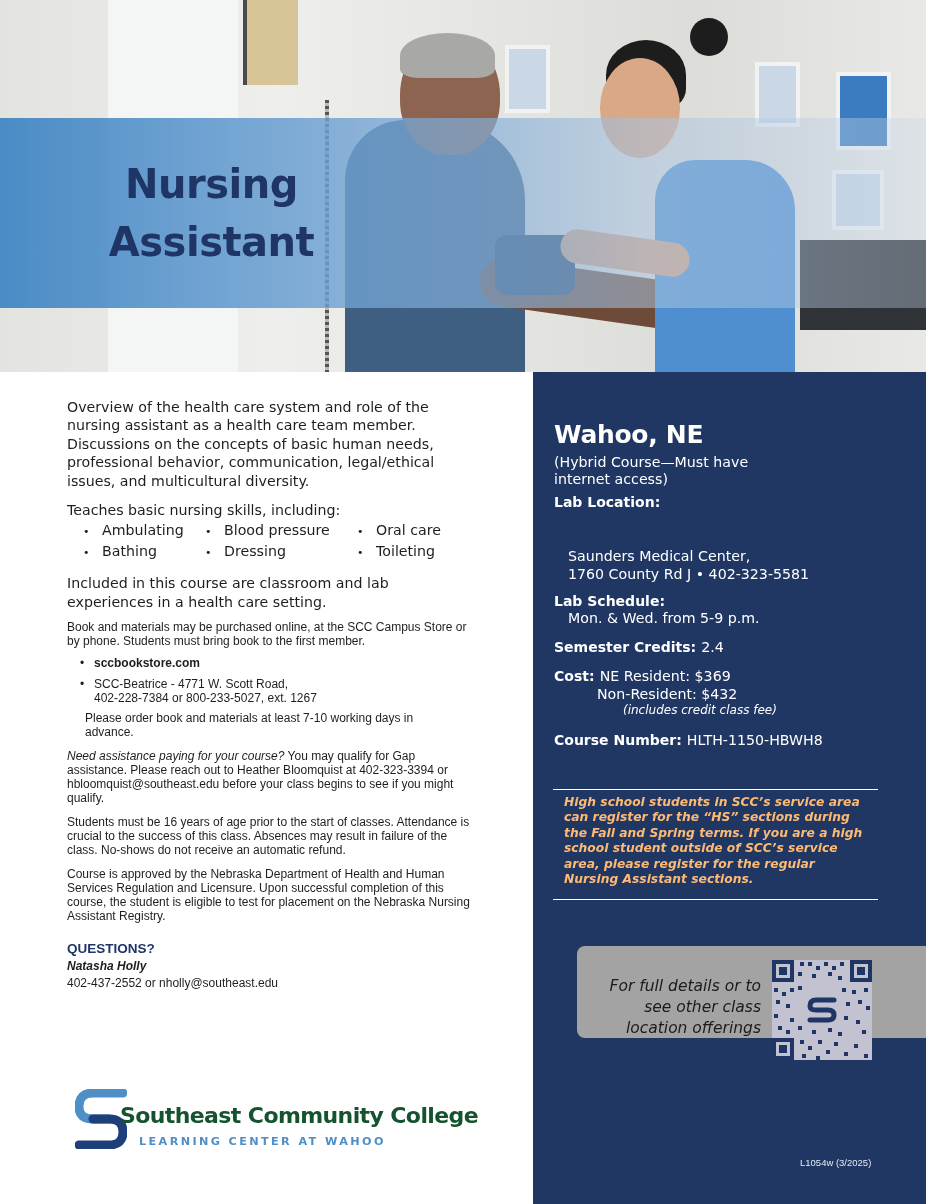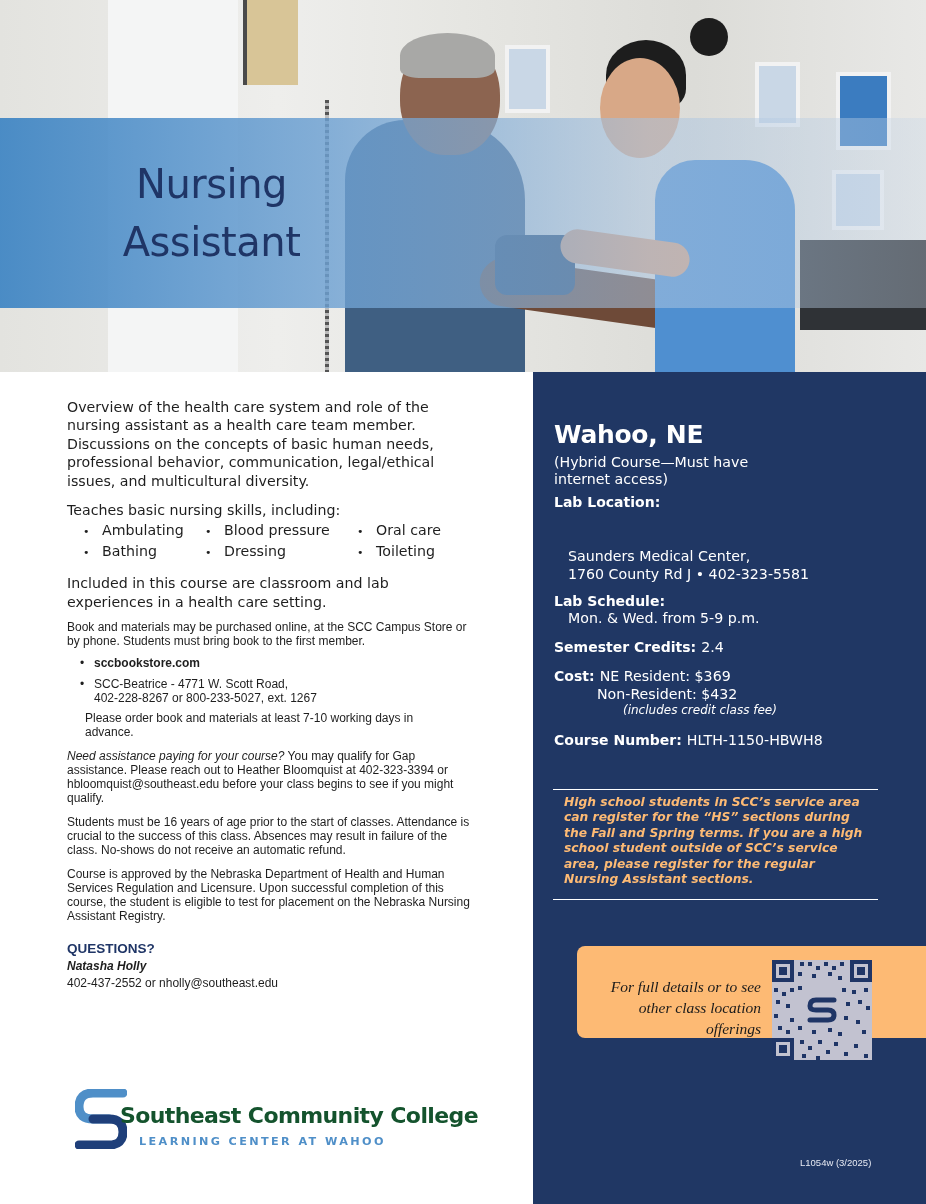--- a/index.html
+++ b/index.html
@@ -26,21 +26,21 @@
   .hero .nurse-hair { position:absolute; left:606px; top:40px; width:80px; height:70px; border-radius:50% 50% 30% 40%; background:#1d1d1d; }
   .hero .nurse-bun { position:absolute; left:690px; top:18px; width:38px; height:38px; border-radius:50%; background:#1d1d1d; }
   .hero .nurse-arm { position:absolute; left:560px; top:236px; width:130px; height:34px; border-radius:17px; background:#d4a07f; transform:rotate(8deg); }
 
   .title-band {
     position: absolute; left: 0; top: 118px; width: 926px; height: 190px;
     background: linear-gradient(90deg, rgba(66,135,196,0.95) 0%, rgba(108,160,210,0.82) 35%, rgba(170,196,224,0.55) 70%, rgba(200,215,232,0.35) 100%);
   }
   .page-title {
     position: absolute; left: 104px; top: 155px; width: 215px;
-    font-family: "DejaVu Sans", sans-serif; font-weight: normal; font-size: 40px; line-height: 58px;
+    font-family: "DejaVu Sans", sans-serif; font-weight: bold; font-size: 40px; line-height: 58px;
     color: #1f3566; text-align: center; letter-spacing: -0.5px;
   }
 
   
   .left { position: absolute; left: 67px; top: 398px; width: 410px; }
   .p-lg { font-size: 14.2px; line-height: 18.4px; color: #1e1e1e; }
   .p-sm { font-family: "Liberation Sans", sans-serif; font-size: 12px; line-height: 14px; color: #1e1e1e; }
   .skills { display: grid; grid-template-columns: 122px 152px 120px; margin: 2px 0 8px 16px; }
   .skills .sk { font-size: 14.2px; line-height: 18.4px; white-space: nowrap; }
   .skills .sk::before { content: "•"; display: inline-block; width: 19px; font-size: 11px; }
@@ -66,21 +66,21 @@
   .indent { padding-left: 14px; }
   .row { margin-top: 10px; }
   .hs-note {
     position: absolute; left: 20px; top: 417px; width: 325px;
     border-top: 1.5px solid #ffffff; border-bottom: 1.5px solid #ffffff;
     padding: 5px 10px 12px 11px;
     font-style: italic; font-weight: bold; font-size: 12.3px; line-height: 15.4px; color: #fdba74;
   }
   .qr-card {
     position: absolute; left: 44px; top: 574px; width: 349px; height: 92px;
-    background: #fdba74; border-radius: 8px 0 0 8px; font-family: Liberation Serif, serif;
+    background: #a3a3a3; border-radius: 8px 0 0 8px;
   }
   .qr-text { position: absolute; left: 24px; top: 30px; width: 160px; text-align: right;
     font-style: italic; font-size: 15.5px; line-height: 21px; color: #1b1b1b; }
   .qr-code { position: absolute; left: 195px; top: 14px; width: 100px; height: 100px; }
   .doc-code { position: absolute; left: 267px; top: 785px; font-family: "Liberation Sans", sans-serif; font-size: 9.5px; color: #e6e9f2; }
 </style>
 </head>
 <body>
 
 <div class="hero" role="img" aria-label="Nurse taking a patient's blood pressure">
@@ -119,21 +119,21 @@
     <span class="sk">Bathing</span>
     <span class="sk">Dressing</span>
     <span class="sk">Toileting</span>
   </div>
   <p class="p-lg" style="margin-top:12px;">Included in this course are classroom and lab experiences in a health care setting.</p>
 
   <p class="p-sm" style="margin-top:9px;">Book and materials may be purchased online, at the SCC Campus Store or by phone. Students must bring book to the first member.</p>
   <ul class="blist p-sm">
     <li><b>sccbookstore.com</b></li>
     <li>
-      <span>SCC-Beatrice - 4771 W. Scott Road,</span><br><span>402-228-8267 or 800-233-5027, ext. 1267</span>
+      <span>SCC-Beatrice - 4771 W. Scott Road,</span><br><span>402-228-7384 or 800-233-5027, ext. 1267</span>
     </li>
   </ul>
   <p class="p-sm" style="margin:-1px 0 0 18px; width:340px;">Please order book and materials at least 7-10 working days in advance.</p>
 
   <p class="p-sm" style="margin-top:10px;"><i>Need assistance paying for your course?</i><span> You may qualify for Gap assistance. Please reach out to Heather Bloomquist at 402-323-3394 or hbloomquist@southeast.edu before your class begins to see if you might qualify.</span></p>
   <p class="p-sm" style="margin-top:10px;">Students must be 16 years of age prior to the start of classes. Attendance is crucial to the success of this class. Absences may result in failure of the class. No-shows do not receive an automatic refund.</p>
   <p class="p-sm" style="margin-top:10px;">Course is approved by the Nebraska Department of Health and Human Services Regulation and Licensure. Upon successful completion of this course, the student is eligible to test for placement on the Nebraska Nursing Assistant Registry.</p>
 
   <div class="q-head">QUESTIONS?</div>
   <div class="q-name">Natasha Holly</div>

